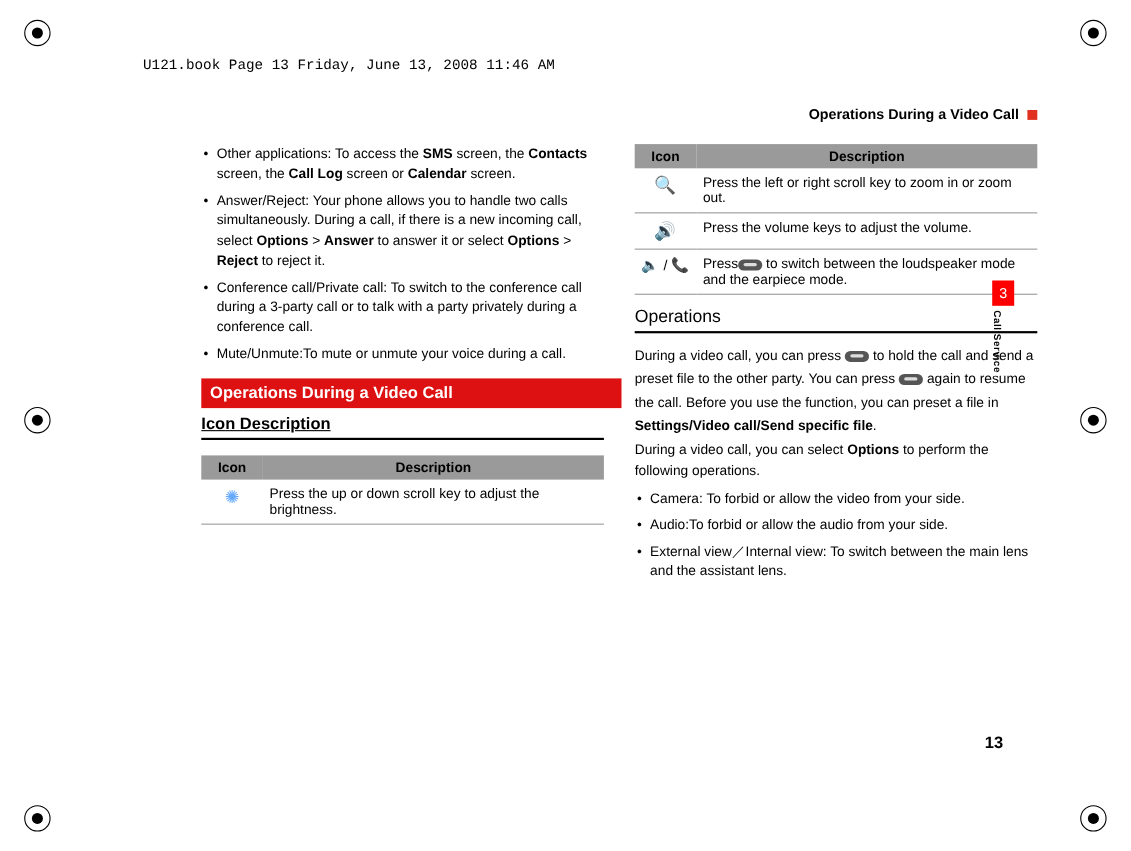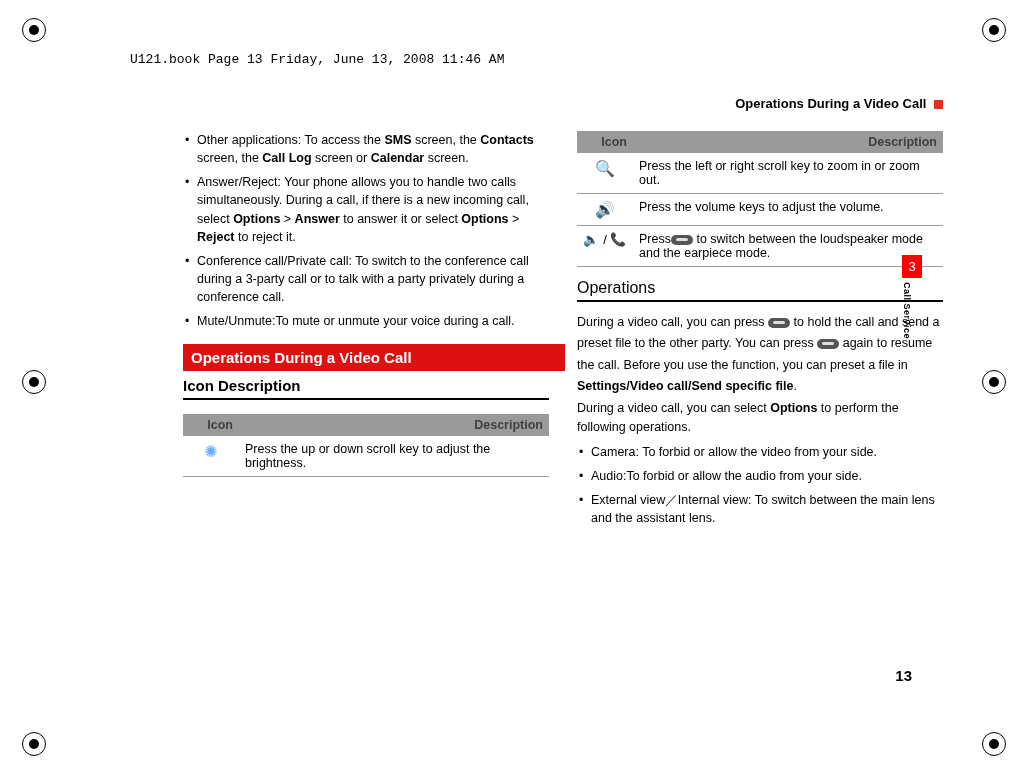--- a/index.html
+++ b/index.html
@@ -52,23 +52,23 @@
   }
   .col { flex:1; min-width:0; }
   ul.bul { list-style:none; padding:0; margin:0; }
   ul.bul li { position:relative; padding-left:14px; margin-bottom:6px; line-height:1.45; }
   ul.bul li::before { content:"•"; position:absolute; left:2px; top:0; }
   .b { font-weight:bold; }
   .section-bar {
     background:#d11; color:#fff; font-weight:bold; font-size:15px;
     padding:5px 8px; margin-top:14px; margin-bottom:6px; width:100%;
   }
-  .subhead { font-weight:bold; font-size:15px; border-bottom:2px solid #000; padding-bottom:4px; margin-bottom:14px; }
+  .subhead { font-weight:bold; font-size:15px; border-bottom:2px solid #000; padding-bottom:4px; margin-bottom:14px;text-decoration:underline; }
   table.icon-tbl { width:100%; border-collapse:collapse; font-size:12.5px; }
-  table.icon-tbl th { background:#9a9a9a; color:#404040; font-weight:bold; text-align:right; padding:4px 6px; }
+  table.icon-tbl th { background:#9a9a9a; color:#000000; font-weight:bold; text-align:center; padding:4px 6px; }
   table.icon-tbl td { border-bottom:1px solid #9a9a9a; padding:6px 6px; vertical-align:top; }
   table.icon-tbl td.iconcell { width:44px; text-align:center; }
   .ops-head { font-weight:normal; font-size:16px; margin:12px 0 10px 0; border-bottom:2px solid #000; padding-bottom:3px;}
   .key-oval {
     display:inline-block; width:22px; height:10px; background:#555; border-radius:5px;
     position:relative; vertical-align:middle;
   }
   .key-oval::after{content:"";position:absolute;left:5px;right:5px;top:3px;height:3px;background:#ddd;border-radius:2px;}
   .side-tab {
     position:absolute;

